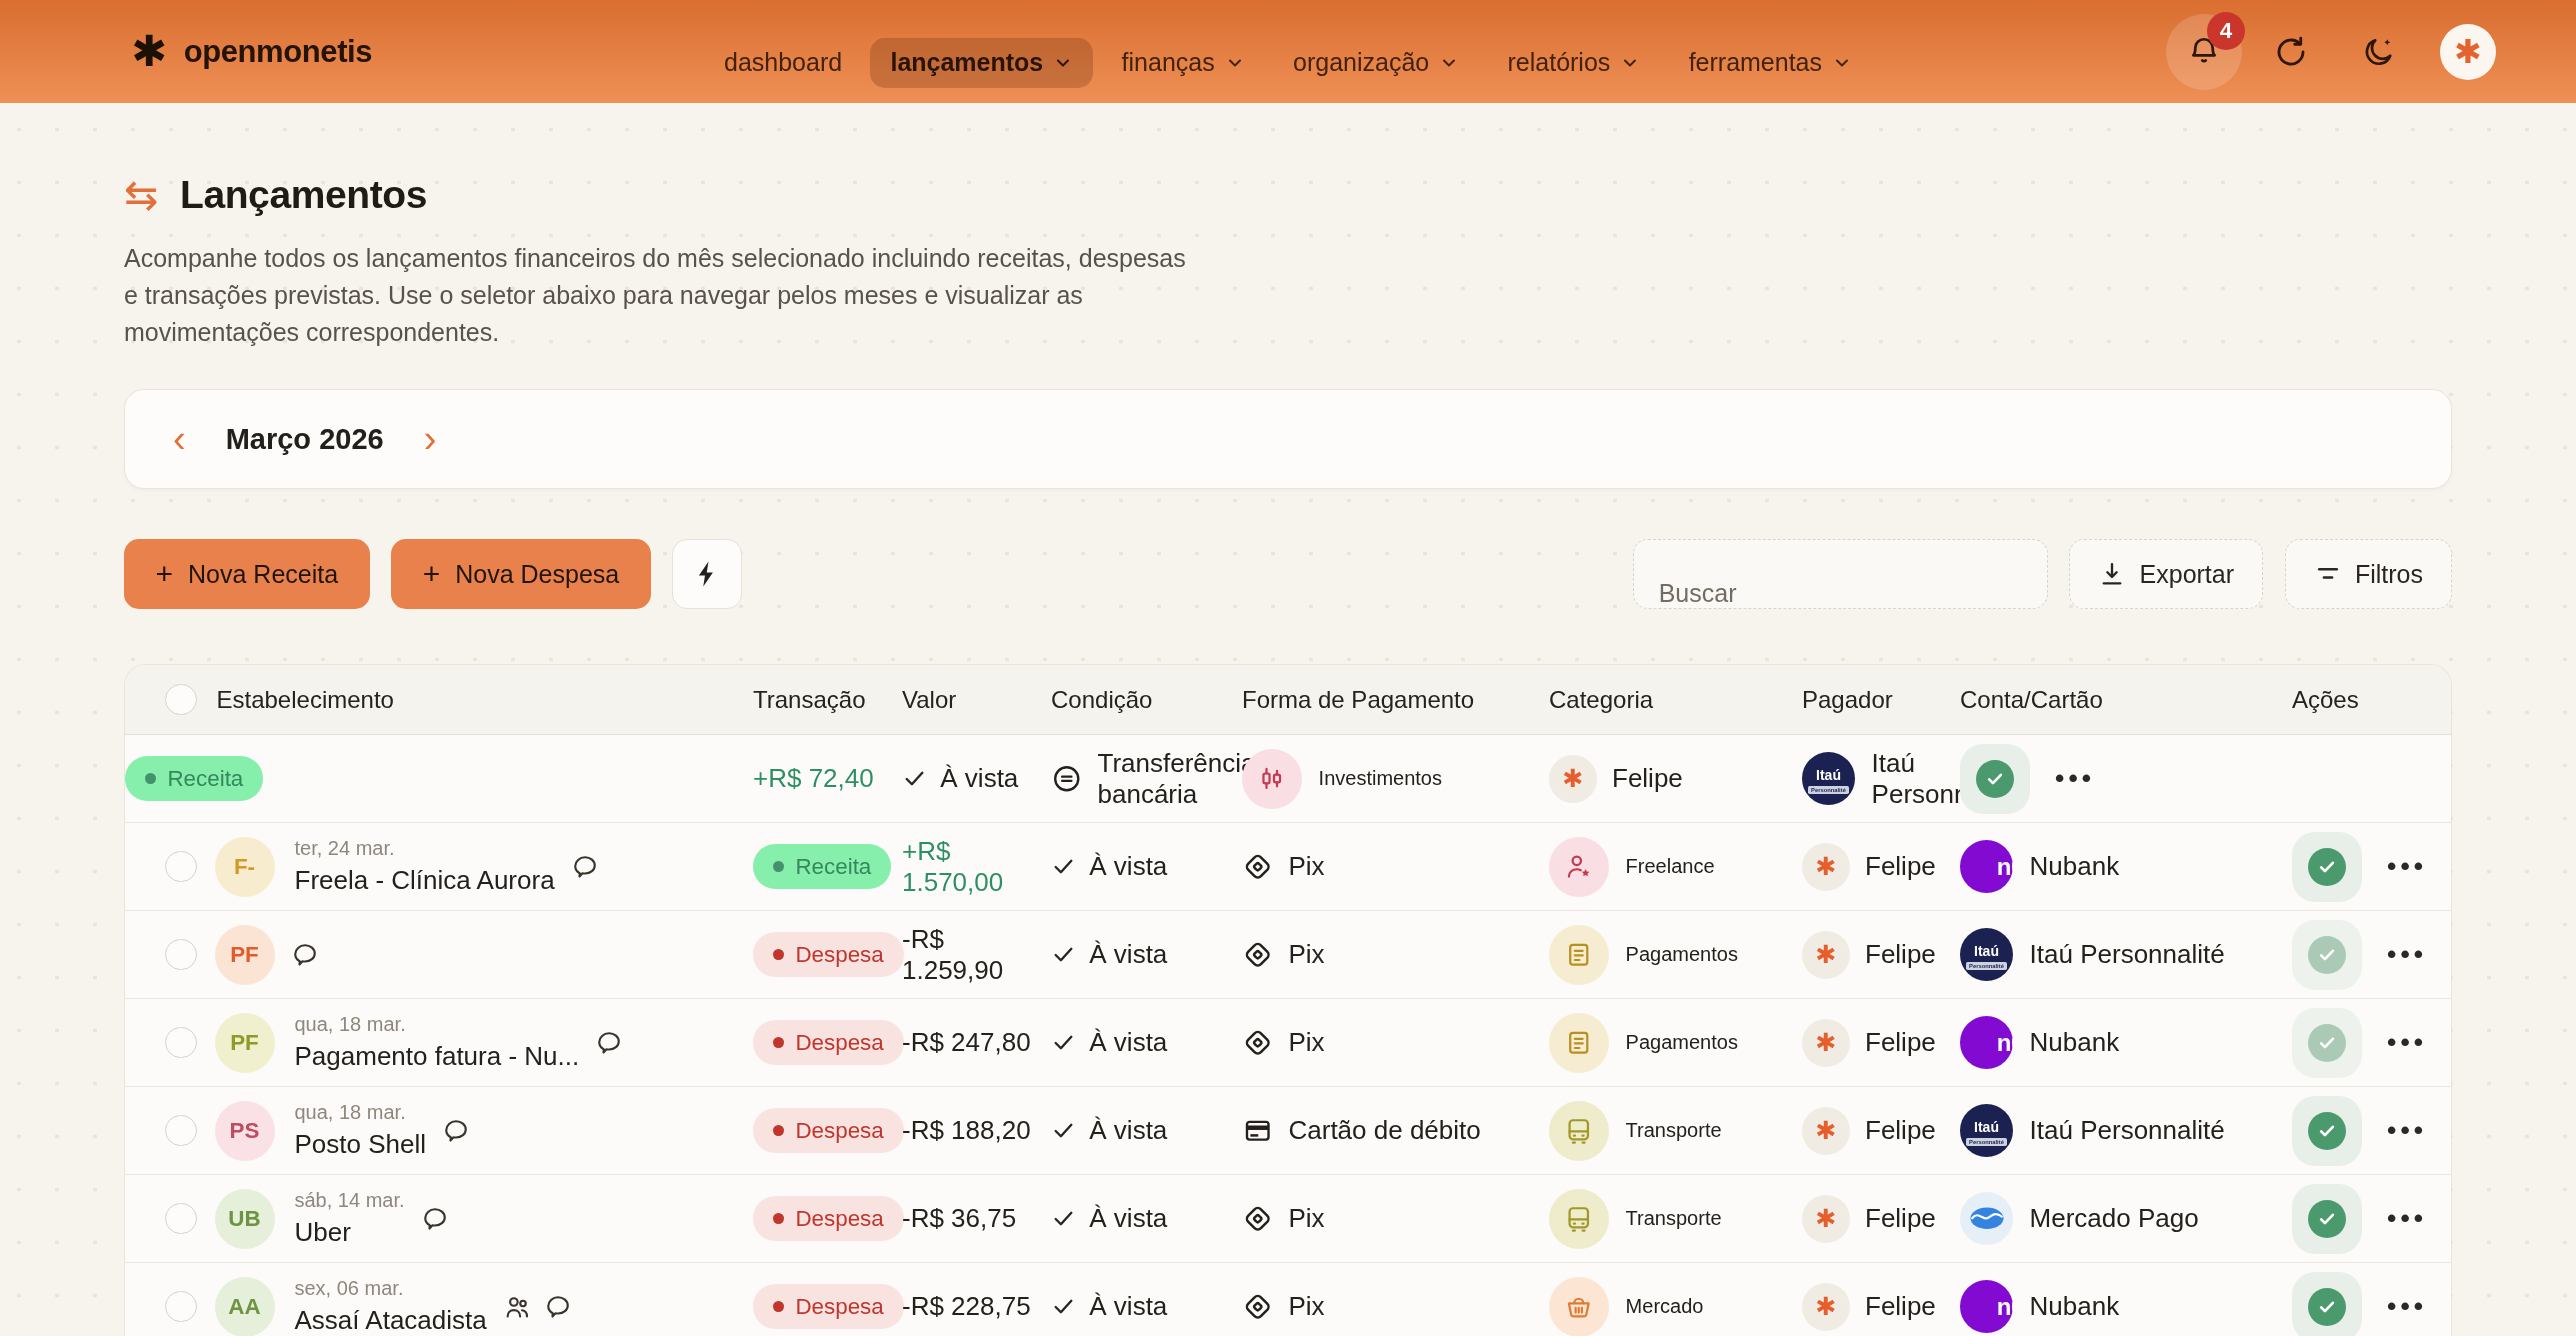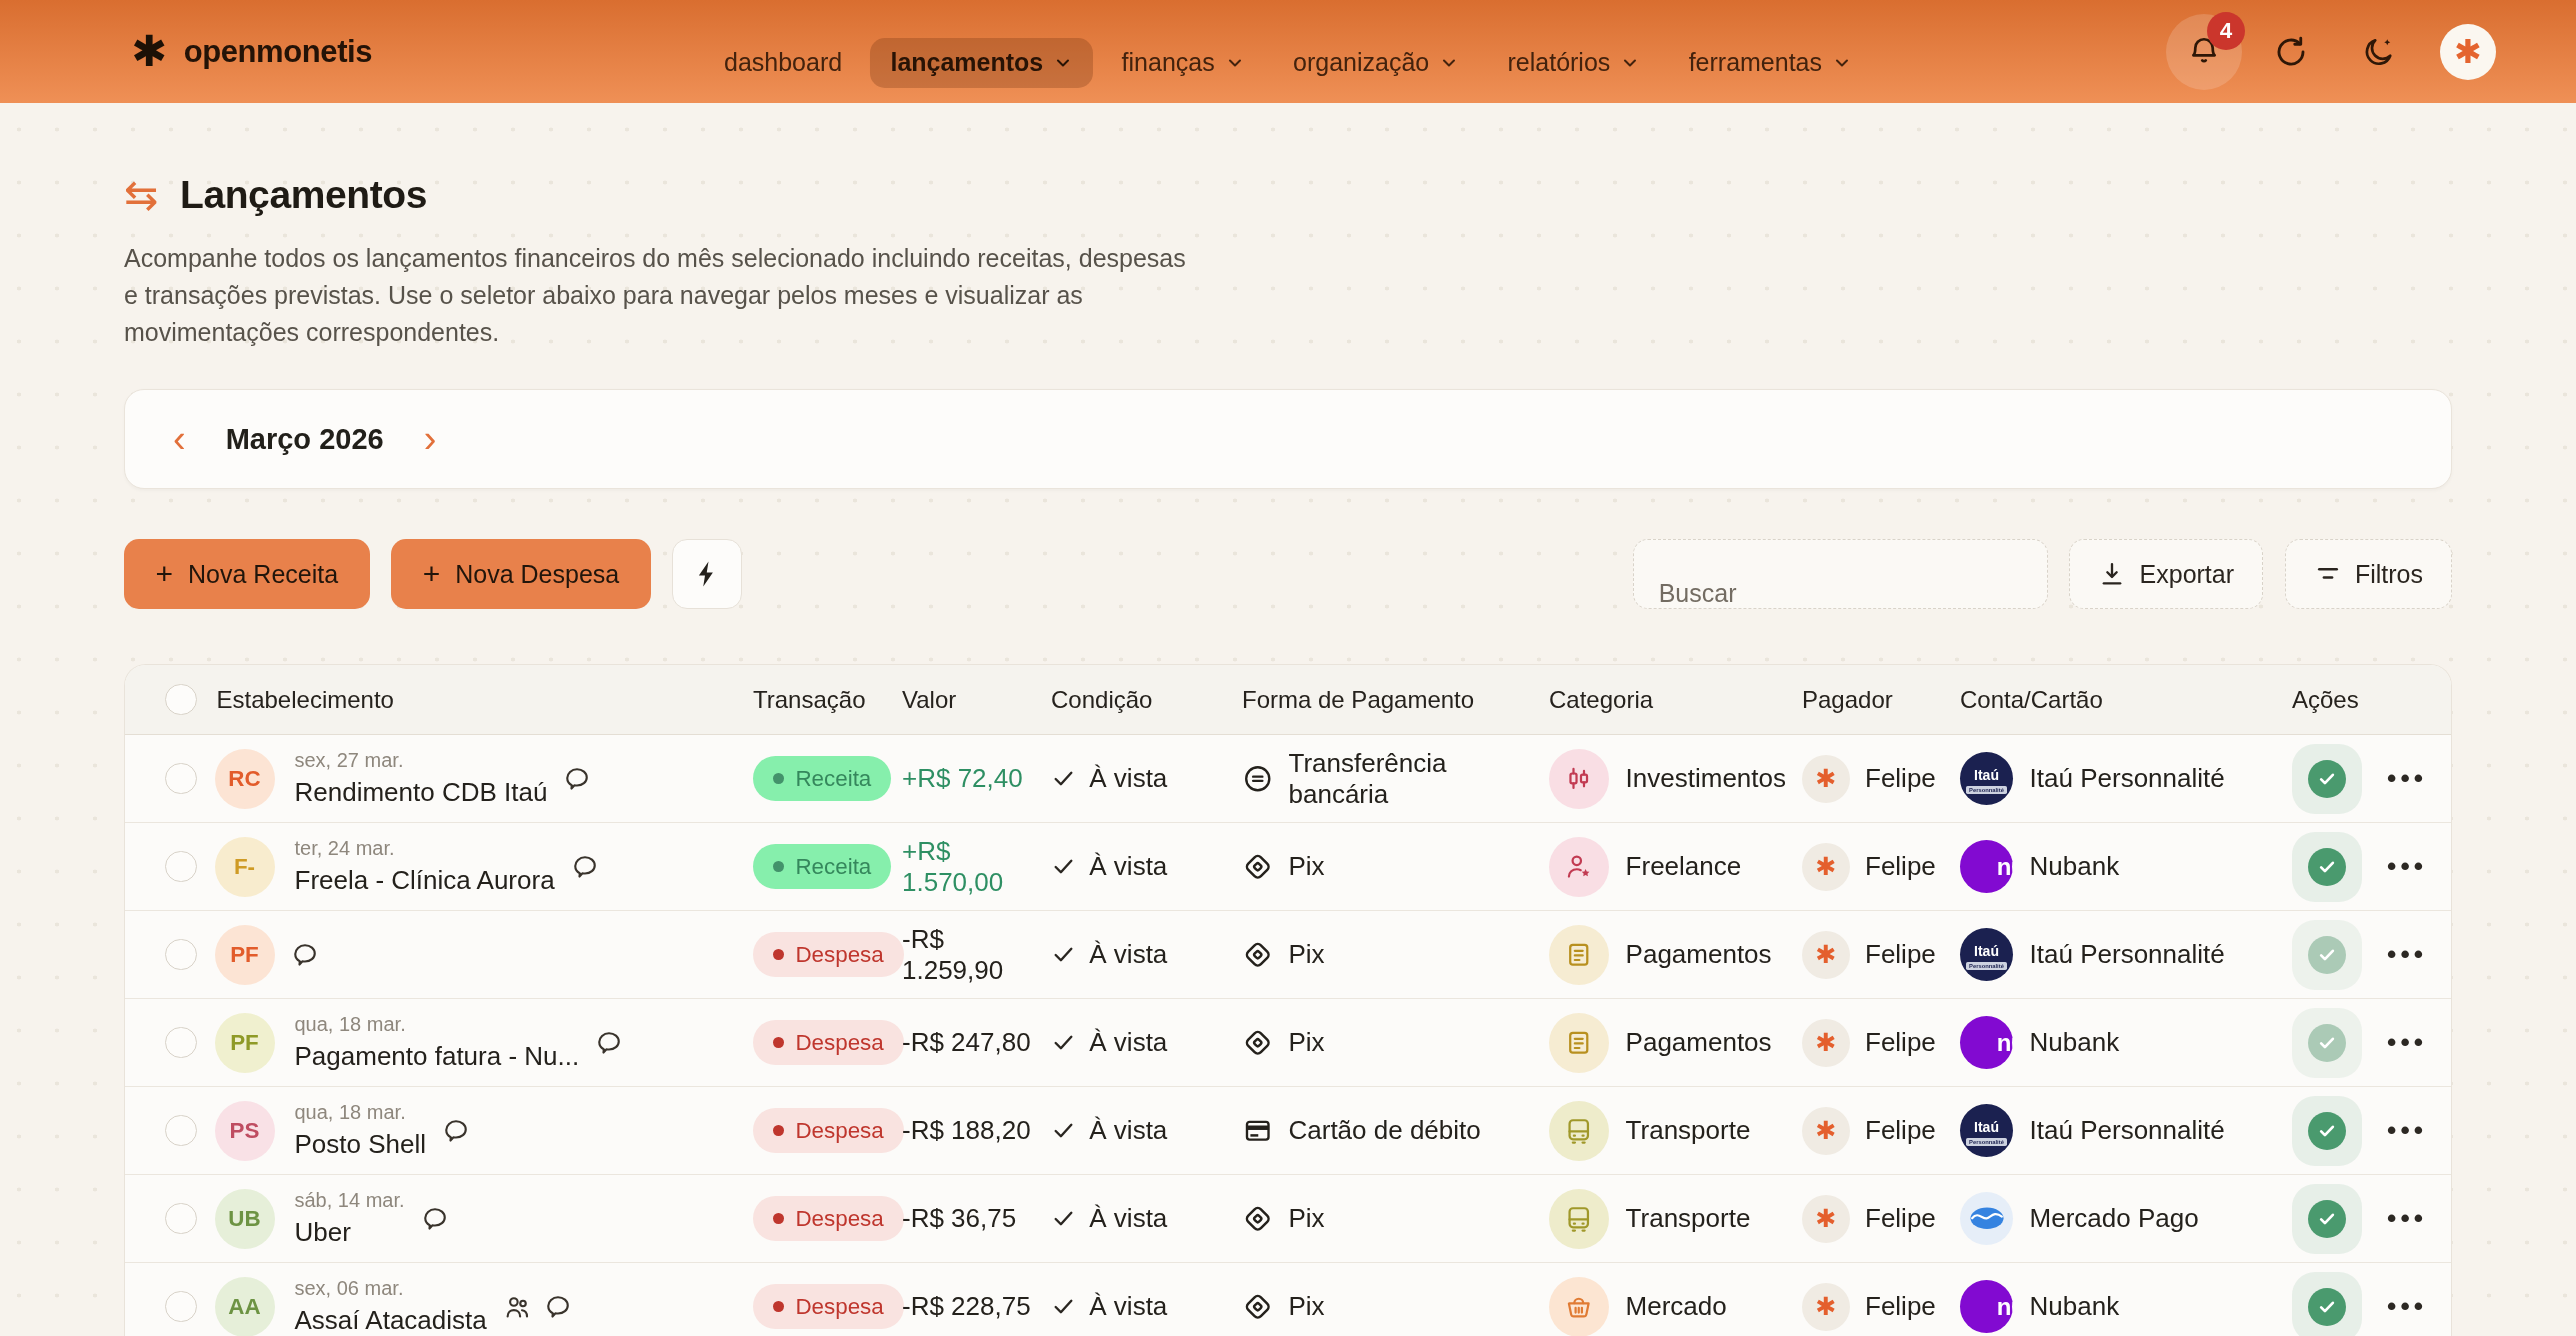--- a/index.html
+++ b/index.html
@@ -108,21 +108,21 @@
   .c-cond { display:flex; align-items:center; gap:13.3px; font-size:26px; color:#24211c; }
   .c-cond svg { width:25px; height:25px; }
 
   .c-pay { display:flex; align-items:center; gap:15px; font-size:26px; color:#24211c; }
   .c-pay svg { width:31.5px; height:31.5px; flex:none; }
   .pay-ic { display:none; }
   .trow[data-payment="bank"] .pay-ic.bank { display:block; }
   .trow[data-payment="pix"] .pay-ic.pix { display:block; }
   .trow[data-payment="card"] .pay-ic.card { display:block; }
 
-  .c-cat { display:flex; align-items:center; gap:16.6px; font-size:26px; color:#24211c; }
+  .c-cat { display:flex; align-items:center; gap:16.6px; font-size:20px; color:#24211c; }
   .cat-bubble { width:60px; height:60px; border-radius:50%; display:none; align-items:center;
     justify-content:center; flex:none; }
   .cat-bubble svg { width:31.5px; height:31.5px; }
   .trow[data-category="invest"]    .cat-bubble.invest    { display:flex; background:#f9dee4; }
   .trow[data-category="freelance"] .cat-bubble.freelance { display:flex; background:#f9dee4; }
   .trow[data-category="payments"]  .cat-bubble.payments  { display:flex; background:#f6ecd2; }
   .trow[data-category="transport"] .cat-bubble.transport { display:flex; background:#eeeccb; }
   .trow[data-category="market"]    .cat-bubble.market    { display:flex; background:#fce5d2; }
 
   .c-payer { display:flex; align-items:center; gap:15px; font-size:26px; color:#24211c; }
@@ -286,36 +286,20 @@
         <div>Valor</div>
         <div>Condição</div>
         <div>Forma de Pagamento</div>
         <div>Categoria</div>
         <div>Pagador</div>
         <div>Conta/Cartão</div>
         <div>Ações</div>
       </div>
       <div>
           <div class="grid-row trow" data-type="receita" data-payment="bank" data-category="invest" data-account="itau" data-status="done" data-people="false">
-    <div class="c-est">
-      <span class="circle-check"></span>
-      <span class="avatar" style="background: rgb(252, 228, 212); color: rgb(226, 92, 43);">
-                <span>RC</span>
-              </span>
-      <span class="who">
-        <span class="date">sex, 27 mar.</span>
-        <span class="name">Rendimento CDB Itaú</span>
-      </span>
-      <span class="minis">
-
-        <svg viewBox="0 0 24 24" fill="none" stroke="#39332c" stroke-width="1.7" stroke-linejoin="round">
-                  <path d="M12 4.2c4.4 0 7.8 2.9 7.8 6.5S16.4 17.2 12 17.2c-.7 0-1.3-.06-2-.18L7.6 19.6l.2-2.6c-2.2-1.2-3.6-3.3-3.6-5.8 0-3.6 3.4-7 7.8-7z"></path>
-                </svg>
-      </span>
-    </div>
 
     <div class="c-trans">
       <span class="badge">
         <span class="dot"></span>
         <span>Receita</span>
       </span>
     </div>
 
     <div class="c-valor">+R$ 72,40</div>
 

